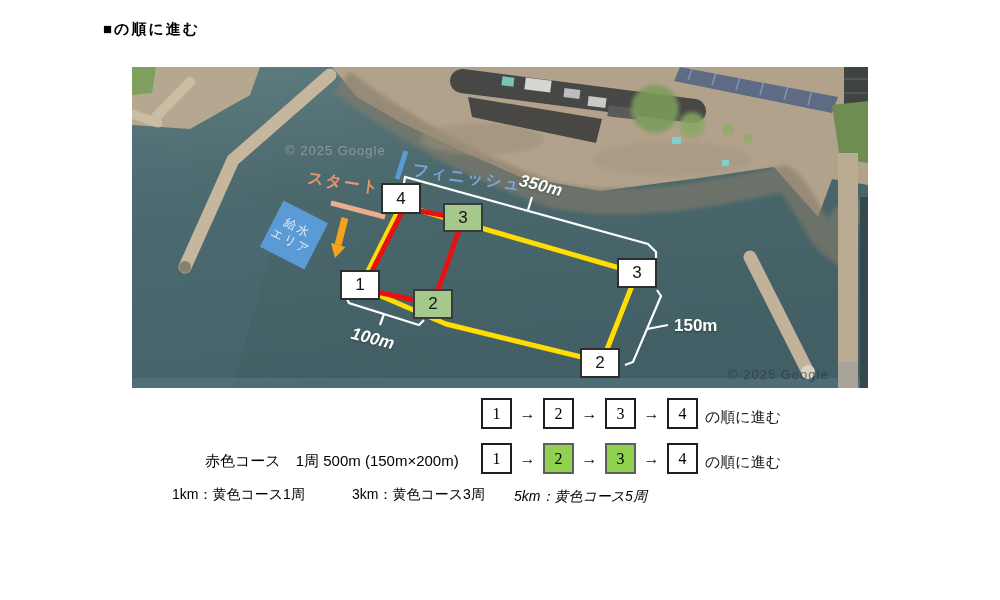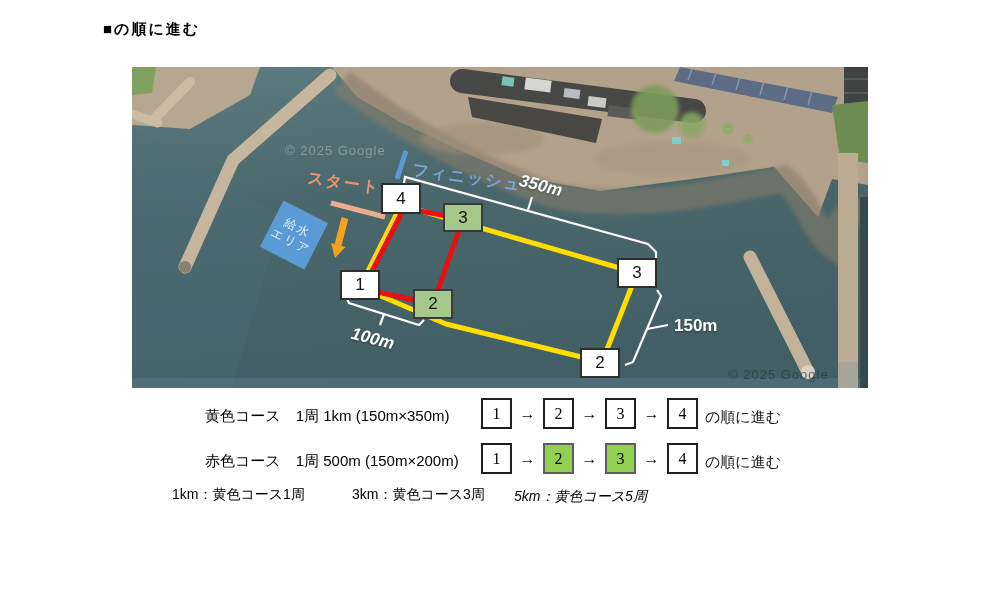--- a/index.html
+++ b/index.html
@@ -173,21 +173,20 @@
       <span>2</span>
       </div>
     <div class="marker" style="left:485px;top:191px;">
       <span>3</span>
       </div>
     <div class="marker" style="left:448px;top:281px;">
       <span>2</span>
       </div>
   </div>
 
-  <div class="course-text" style="left:205px;top:407px;">黄色コース　1周 1km (150m×350m)</div>
   <div class="seq" style="left:481px;top:398px;">
     <span class="seq-box">1</span>
     <span class="seq-arrow">→</span>
     <span class="seq-box">2</span>
     <span class="seq-arrow">→</span>
     <span class="seq-box">3</span>
     <span class="seq-arrow">→</span>
     <span class="seq-box">4</span>
     <span class="seq-suffix">の順に進む</span>
   </div>

